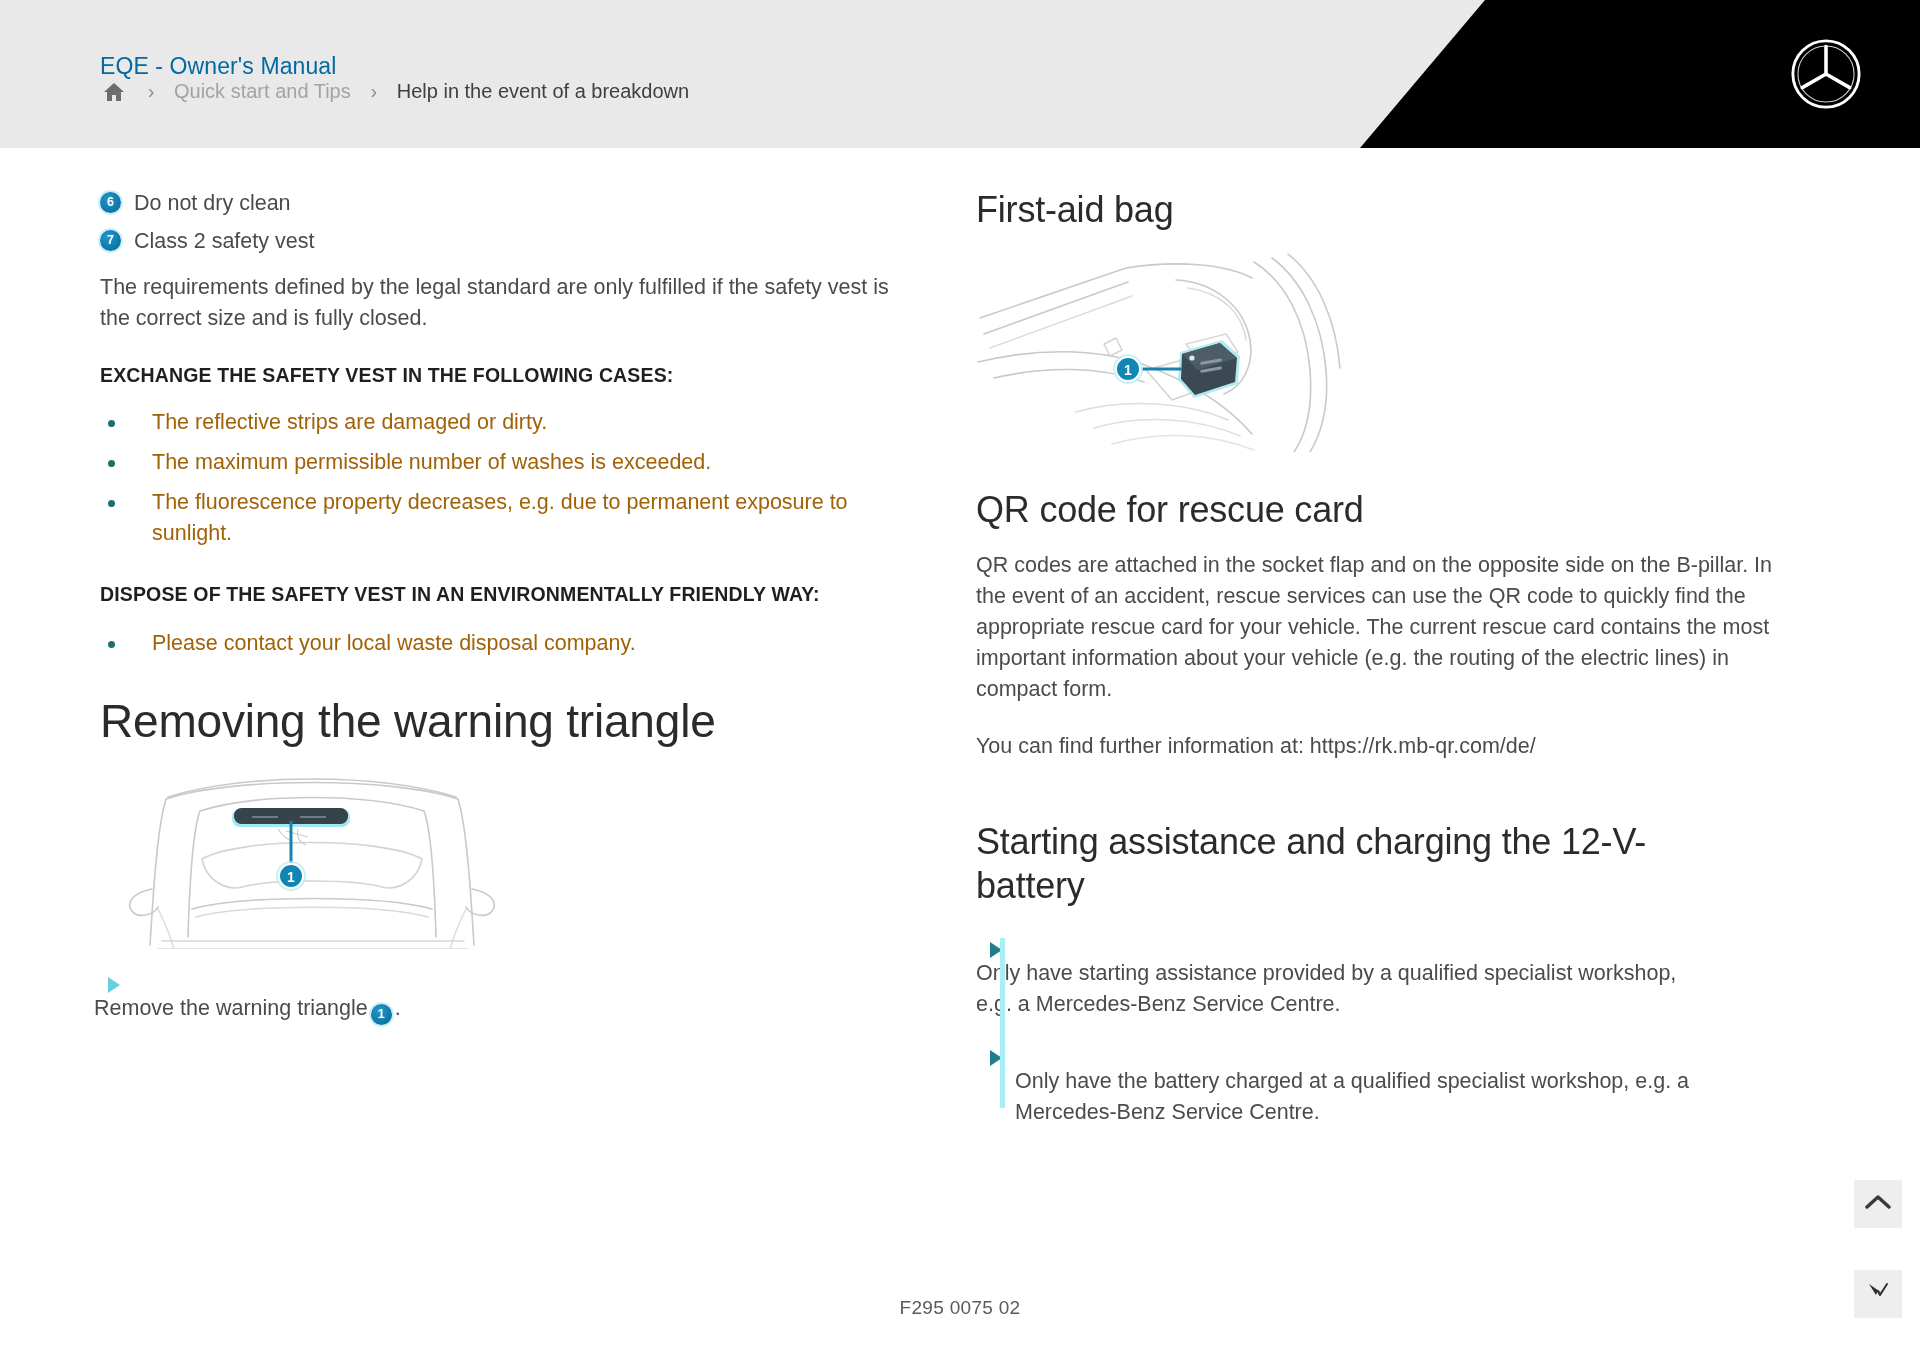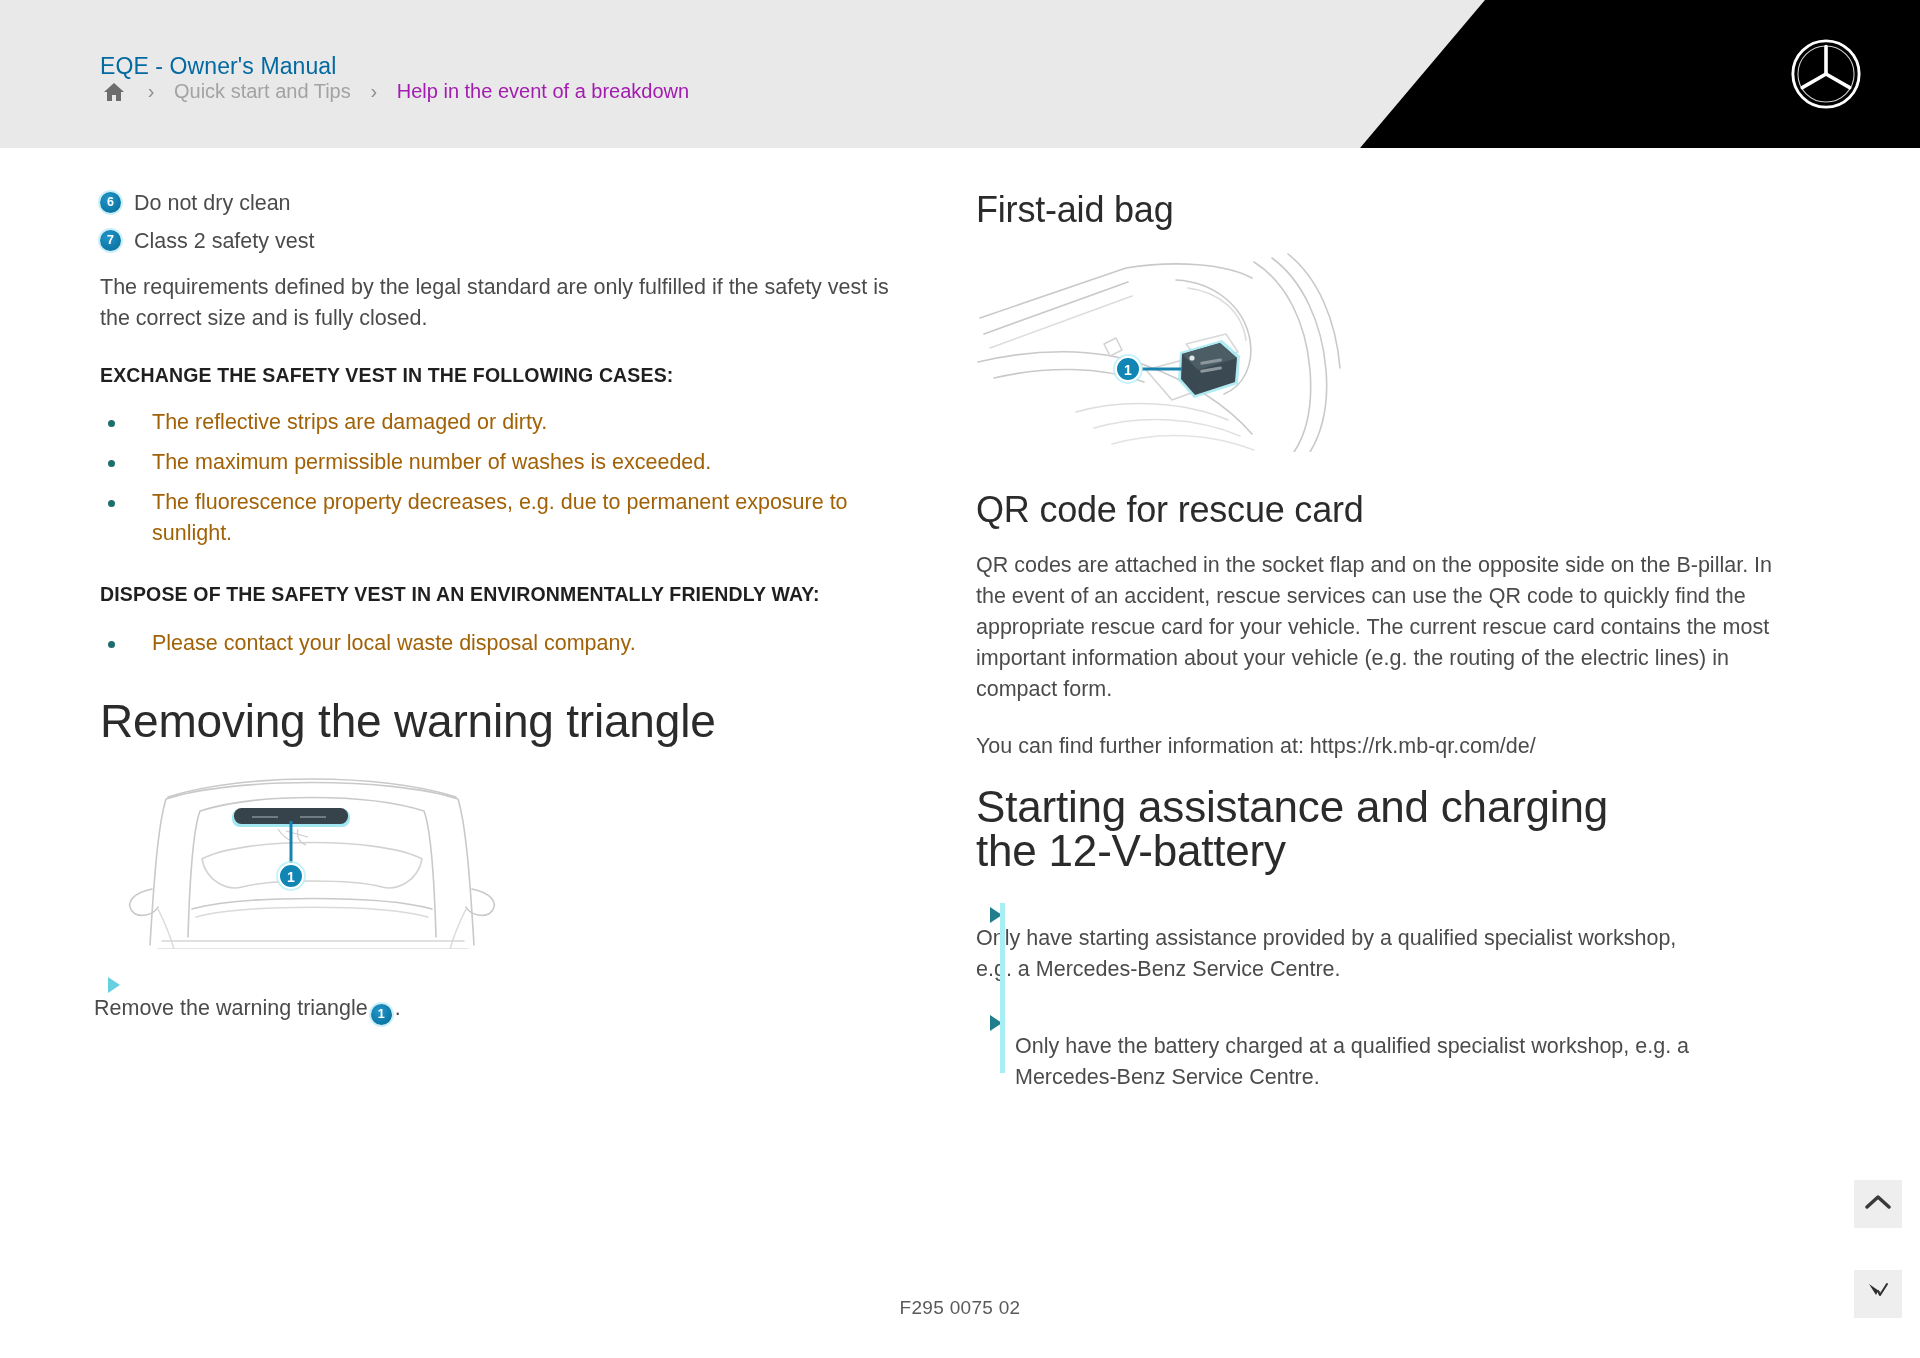--- a/index.html
+++ b/index.html
@@ -74,21 +74,21 @@
     color: #8d8d8d;
     font-size: 20px;
     font-weight: 400;
   }
   .bc-link {
     color: #a3a3a3;
     cursor: pointer;
     white-space: nowrap;
   }
   .bc-current {
-    color: #a21caf;
+    color: #404040;
     white-space: nowrap;
   }
 
   
   .content {
     position: relative;
     width: 1920px;
     padding: 0;
   }
   .col-left {
@@ -446,21 +446,21 @@
         </svg>
       </div>
 
 
       <h2 class="h2" style="margin-top:36px; font-size:36px;">QR code for rescue card</h2>
 
       <p class="body-text" style="margin-top:18px; width:820px;">QR codes are attached in the socket flap and on the opposite side on the B-pillar. In the event of an accident, rescue services can use the QR code to quickly find the appropriate rescue card for your vehicle. The current rescue card contains the most important information about your vehicle (e.g. the routing of the electric lines) in compact form.</p>
 
       <p class="body-text" style="margin-top:26px; width:820px;">You can find further information at: https://rk.mb-qr.com/de/</p>
 
-      <h2 class="h2" style="margin-top:23px; font-size:44px; width:700px;">Starting assistance and charging the 12-V-battery</h2>
+      <h2 class="h2" style="margin-top:58px; font-size:36px; width:700px;">Starting assistance and charging the 12-V-battery</h2>
 
       <ul class="step-list with-rail" style="margin-top:24px;">
         <li class="step-item">
           <span class="step-arrow">
               <i></i>
             </span>
           <span class="step-text" style="width:720px;">Only have starting assistance provided by a qualified specialist workshop, e.g. a Mercedes-Benz Service Centre.</span>
         </li>
         <li class="step-item">
           <span class="step-arrow">

